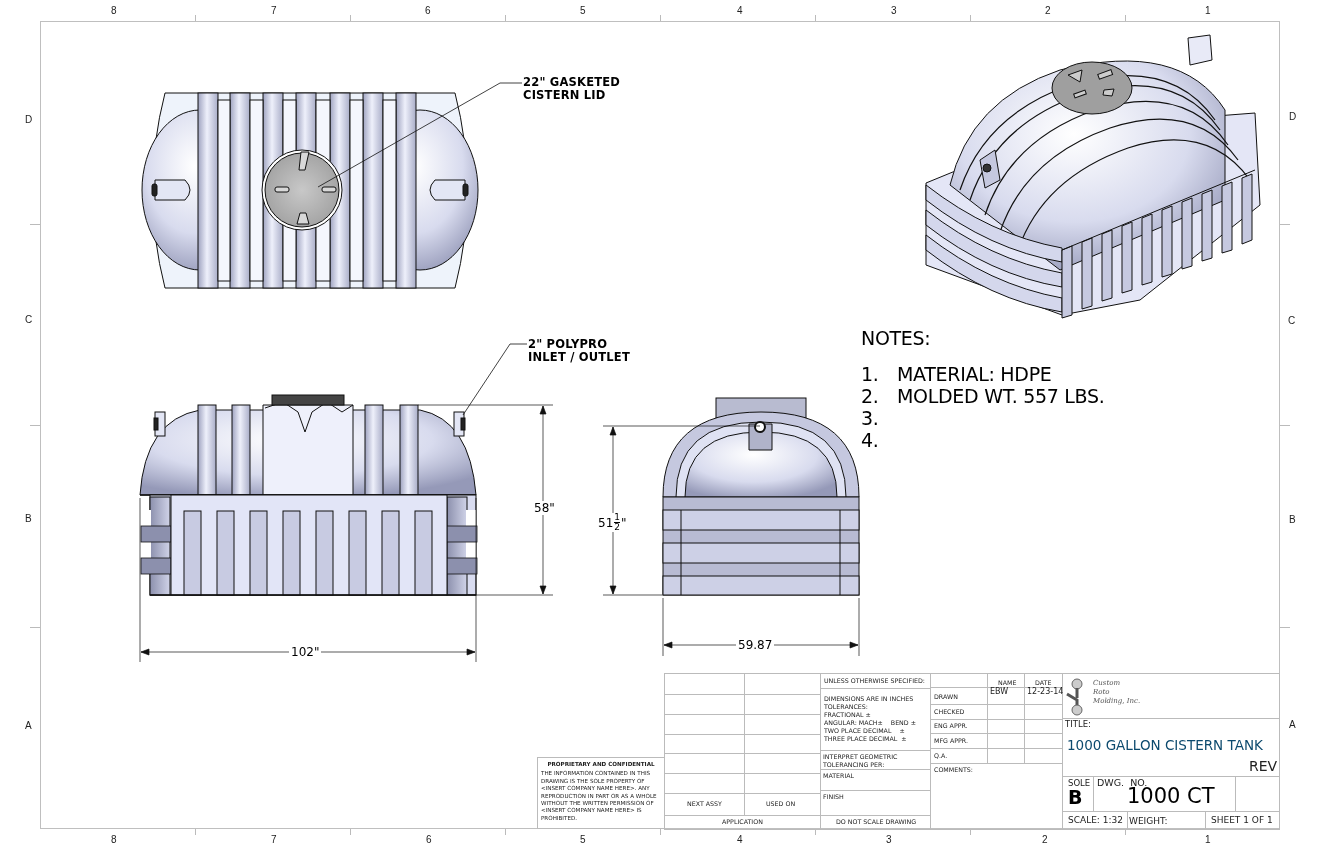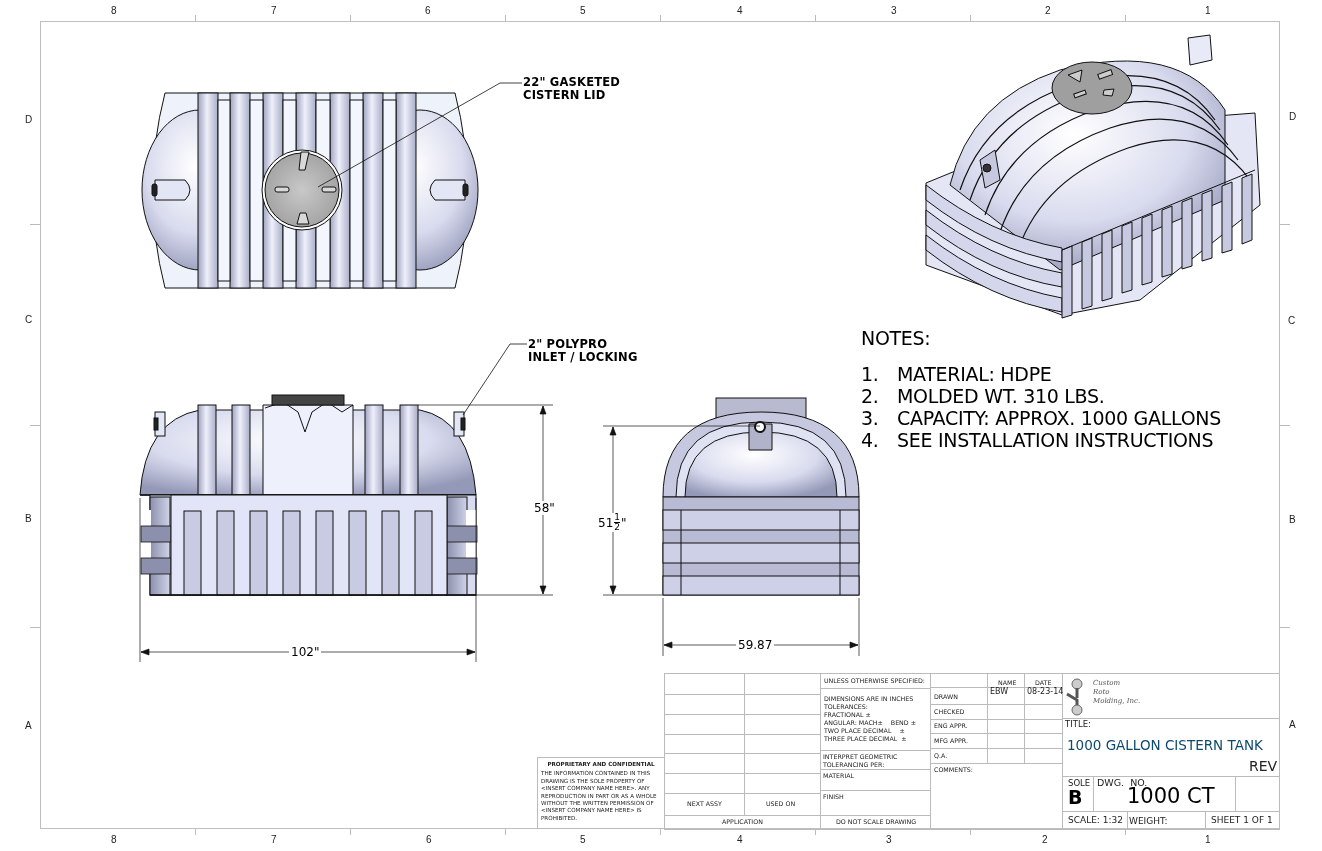--- a/index.html
+++ b/index.html
@@ -263,21 +263,21 @@
     <path d="M1062,250 L1255,170" fill="none"></path>
   </g>
 </svg>
 
 <div class="callout" style="left:523px;top:76px">
   <div>22" GASKETED</div>
   <div>CISTERN LID</div>
 </div>
 <div class="callout" style="left:528px;top:338px">
   <div>2" POLYPRO</div>
-  <div>INLET / LOCKING</div>
+  <div>INLET / OUTLET</div>
 </div>
 
 <span class="dim" style="left:532px;top:501px">58"</span>
 <span class="dim" style="left:289px;top:645px">102"</span>
 <span class="dim" style="left:736px;top:638px">59.87</span>
 <span class="dim" style="left:596px;top:513px;display:flex;align-items:center;">
   <span>51</span>
   <span style="display:inline-flex;flex-direction:column;font-size:9px;line-height:9px;text-align:center;margin:0 1px;">
     <span style="border-bottom:1px solid #000">1</span>
     <span>2</span>
@@ -286,29 +286,27 @@
 </span>
 
 <div class="notes">
   <div class="hdr">NOTES:</div>
   <div class="row">
       <span class="num">1.</span>
       <span>MATERIAL: HDPE</span>
     </div>
   <div class="row">
       <span class="num">2.</span>
-      <span>MOLDED WT. 310 LBS.</span>
+      <span>MOLDED WT. 557 LBS.</span>
     </div>
   <div class="row">
       <span class="num">3.</span>
-      <span>CAPACITY: APPROX. 1000 GALLONS</span>
     </div>
   <div class="row">
       <span class="num">4.</span>
-      <span>SEE INSTALLATION INSTRUCTIONS</span>
     </div>
 </div>
 
 <div class="prop">
   <div class="h">PROPRIETARY AND CONFIDENTIAL</div>
   <div>THE INFORMATION CONTAINED IN THIS DRAWING IS THE SOLE PROPERTY OF &lt;INSERT COMPANY NAME HERE&gt;.  ANY REPRODUCTION IN PART OR AS A WHOLE WITHOUT THE WRITTEN PERMISSION OF &lt;INSERT COMPANY NAME HERE&gt; IS PROHIBITED.</div>
 </div>
 
 <svg class="draw" width="1322" height="851" viewBox="0 0 1322 851">
   <g stroke="#bbb" stroke-width="1" fill="none">
@@ -367,21 +365,21 @@
   <div>TOLERANCING PER:</div>
 </div>
 <span class="tb" style="left:823px;top:772px">MATERIAL</span>
 <span class="tb" style="left:823px;top:793px">FINISH</span>
 <span class="tb" style="left:836px;top:818px">DO NOT SCALE DRAWING</span>
 
 <span class="tb" style="left:998px;top:679px">NAME</span>
 <span class="tb" style="left:1035px;top:679px">DATE</span>
 <span class="tb" style="left:934px;top:693px">DRAWN</span>
 <span class="tb" style="left:990px;top:688px;font-size:8px">EBW</span>
-<span class="tb" style="left:1027px;top:688px;font-size:8px">08-23-14</span>
+<span class="tb" style="left:1027px;top:688px;font-size:8px">12-23-14</span>
 <span class="tb" style="left:934px;top:708px">CHECKED</span>
 <span class="tb" style="left:934px;top:722px">ENG APPR.</span>
 <span class="tb" style="left:934px;top:737px">MFG APPR.</span>
 <span class="tb" style="left:934px;top:752px">Q.A.</span>
 <span class="tb" style="left:934px;top:766px">COMMENTS:</span>
 
 <div style="position:absolute;left:1063px;top:676px;width:100px;height:40px">
   <svg width="32" height="40" viewBox="0 0 32 40">
     <path d="M4,18 L14,24 L14,34" stroke="#555" stroke-width="3" fill="none"></path>
     <circle cx="14" cy="8" r="5" fill="#ccc" stroke="#666"></circle>

